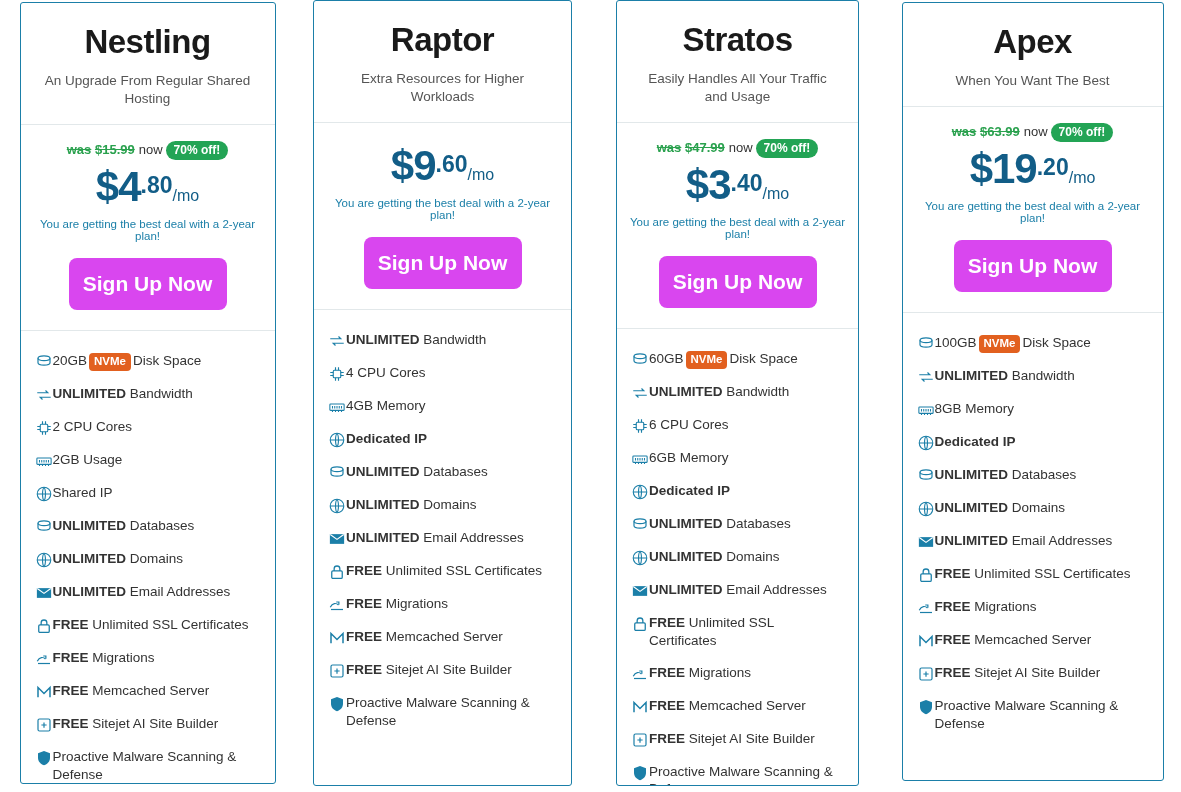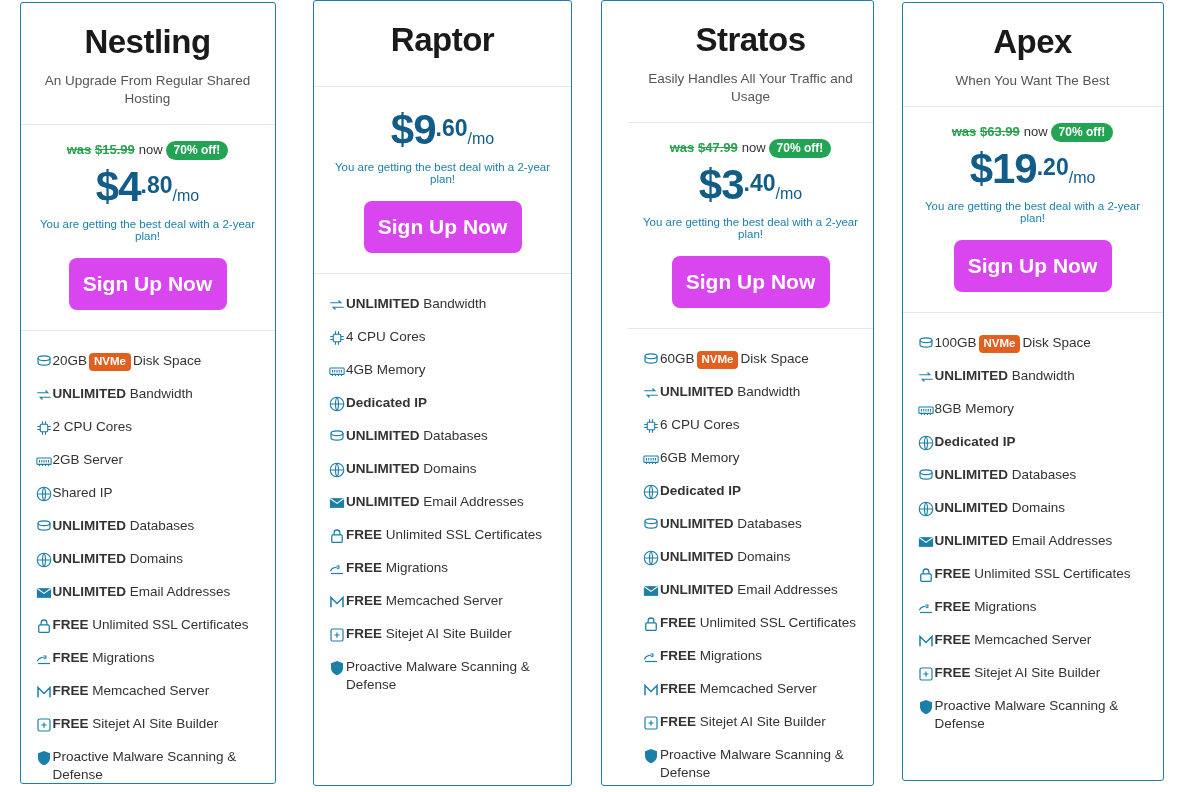--- a/index.html
+++ b/index.html
@@ -28,21 +28,21 @@
     background: #fff;
     border: 1px solid #1b7fa8;
     border-radius: 3px;
     display: flex;
     flex-direction: column;
     overflow: hidden;
   }
   
   .card.c0 { width: 256px; margin-top: 2px;  height: 782px; }
   .card.c1 { width: 259px; margin-top: 0px;  height: 786px; }
-  .card.c2 { width: 273px; margin-top: 0px;  height: 786px; padding-left: 26px; }
+  .card.c2 { width: 243px; margin-top: 0px;  height: 786px; }
   .card.c3 { width: 262px; margin-top: 2px;  height: 779px; }
 
   .card-head {
     padding: 22px 14px 16px 14px;
     text-align: center;
     border-bottom: 1px solid #e2e8ea;
   }
   .plan-name {
     font-weight: bold;
     color: #1a1a1a;
@@ -215,21 +215,21 @@
             </span>
             <span class="feat-text"><span>2 CPU Cores</span></span>
           </li>
           <li class="feature">
             <span class="ico">
               <svg width="18" height="18" viewBox="0 0 24 24" fill="none" stroke="currentColor" stroke-width="1.4">
                 <rect x="2.5" y="8" width="19" height="8.5" rx="1"></rect>
                 <path d="M6 16.5v2M10 16.5v2M14 16.5v2M18 16.5v2M6 10.5v3.5M9 10.5v3.5M12 10.5v3.5M15 10.5v3.5M18 10.5v3.5"></path>
               </svg>
             </span>
-            <span class="feat-text"><span>2GB Server</span></span>
+            <span class="feat-text"><span>2GB Usage</span></span>
           </li>
           <li class="feature">
             <span class="ico">
               <svg width="18" height="18" viewBox="0 0 24 24" fill="none" stroke="currentColor" stroke-width="1.5">
                 <circle cx="12" cy="12" r="9"></circle>
                 <path d="M3 12h18M12 3c2.6 3 2.6 15 0 18M12 3c-2.6 3-2.6 15 0 18"></path>
               </svg>
             </span>
             <span class="feat-text"><span>Shared IP</span></span>
           </li>
@@ -304,20 +304,21 @@
             </span>
             <span class="feat-text"><span>Proactive Malware Scanning &amp; Defense</span></span>
           </li>
         </ul>
       </div>
     </div>
     <div class="plan-wrap">
       <div class="card c1">
         <div class="card-head">
           <div class="plan-name">Raptor</div>
+          <div class="plan-tagline">Extra Resources for Higher Workloads</div>
         </div>
         <div class="price-block">
           <div class="price-line"><span class="price-main">$</span><span class="price-main">9</span><span class="price-cents">.60</span><span class="price-per">/mo</span></div>
           <div class="deal-note">You are getting the best deal with a 2-year plan!</div>
           <button class="cta">Sign Up Now</button>
         </div>
         <ul class="features">
           <li class="feature">
             <span class="ico">
               <svg width="18" height="18" viewBox="0 0 24 24" fill="none" stroke="currentColor" stroke-width="1.6">

